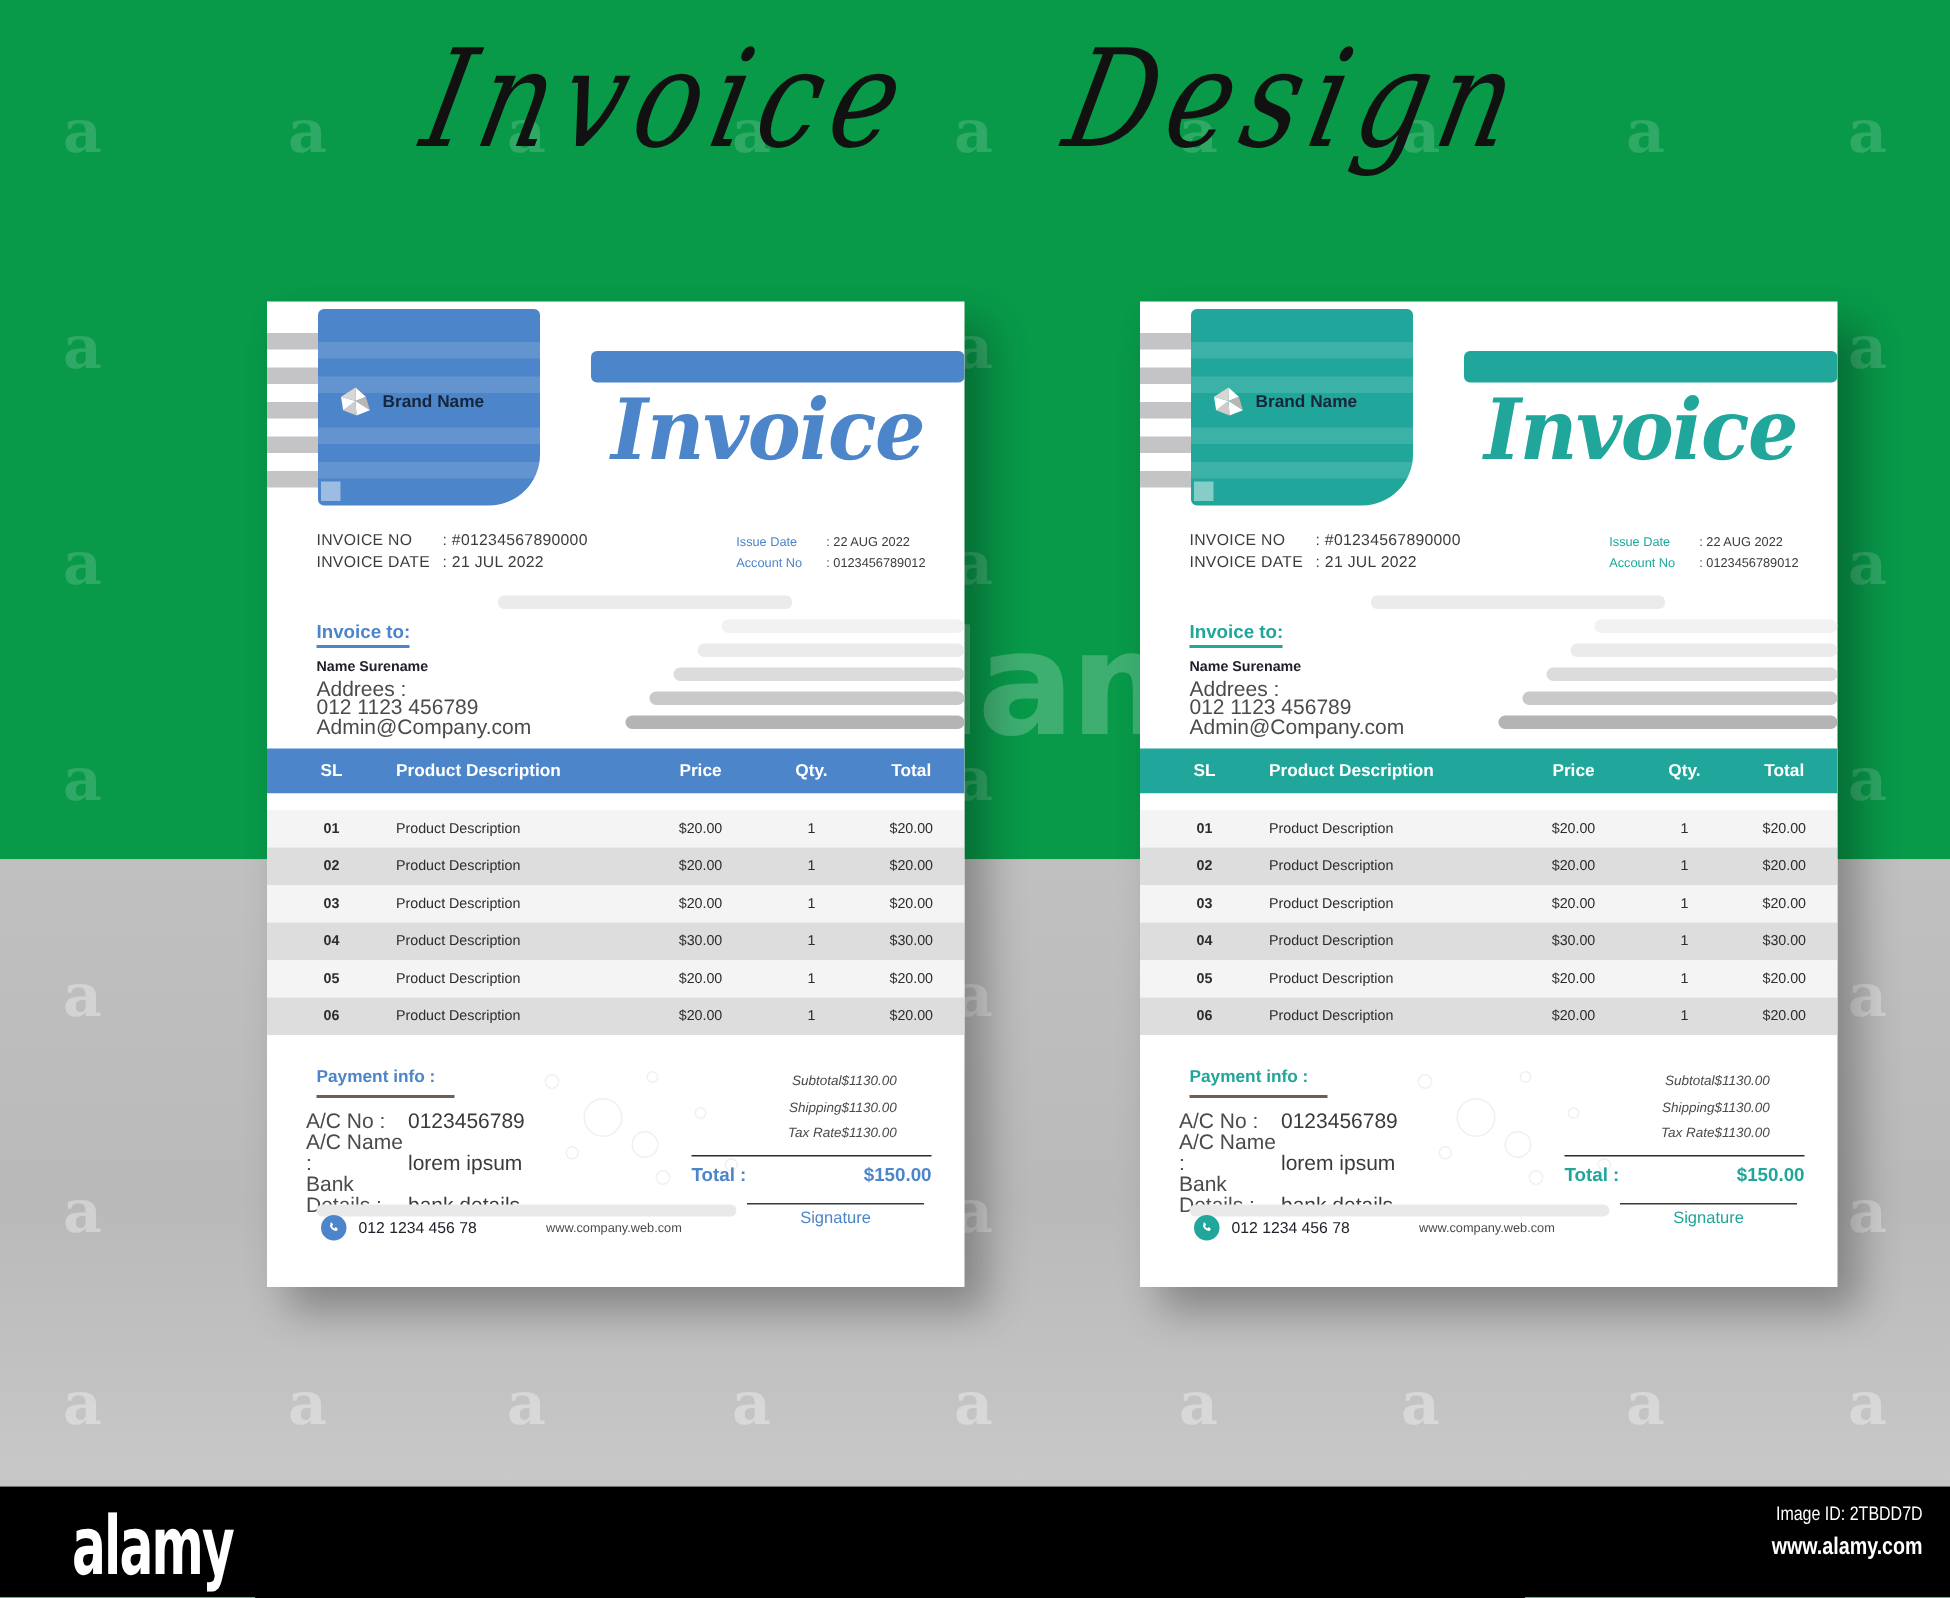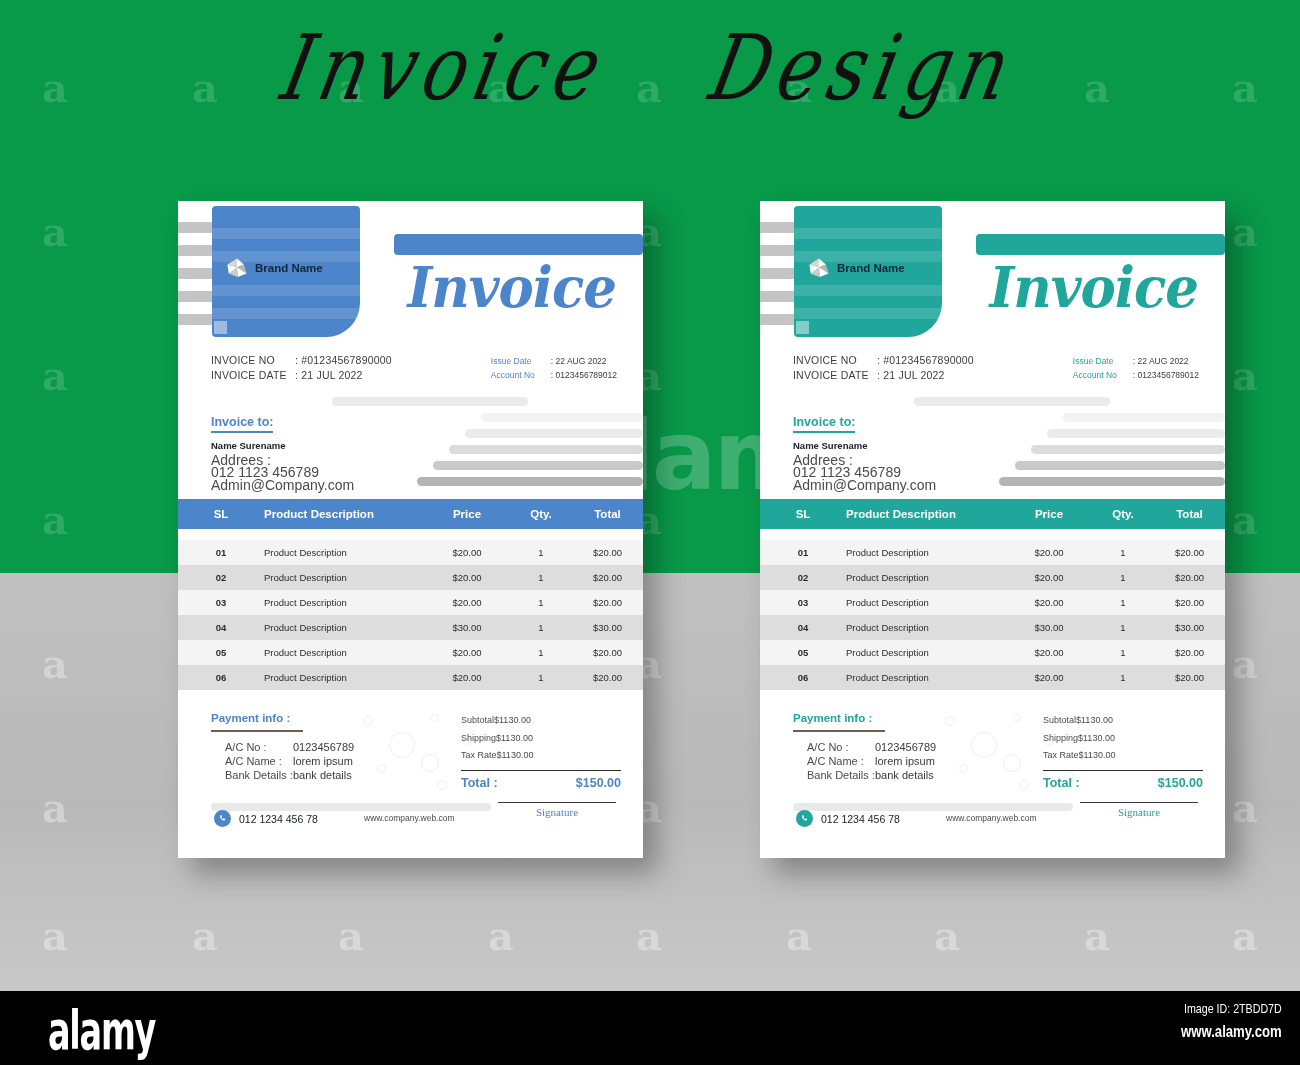--- a/index.html
+++ b/index.html
@@ -135,40 +135,40 @@
   .c-qty  { width: 62px; text-align: center; }
   .c-total{ width: 71px; text-align: center; }
   .thead .c-desc { text-align: left; }
   .zebra-a { background: #f4f4f4; }
   .zebra-b { background: #dddddd; }
 
   
   .pay { position: absolute; left: 0; right: 0; top: 505px; height: 152px; }
   .pay h4 { position: absolute; left: 33px; top: 6px; font-size: 11.5px; font-weight: 700; }
   .pay .uline { position: absolute; left: 33px; top: 24px; width: 92px; height: 1.5px; background: #6e5f52; }
-  .pay .rows { position: absolute; left: 47px; top: 34px; font-size: 11px; color: #4b4b4b; line-height: 14px; }
+  .pay .rows { position: absolute; left: 26px; top: 34px; font-size: 14px; color: #4b4b4b; line-height: 14px; }
   .pay .rows .k { display:inline-block; width: 68px; }
   .pay .rows .v { color: #3a3a3a; }
 
   .bubbles { position: absolute; left: 185px; top: 4px; width: 190px; height: 92px; }
   .bubbles span { position: absolute; border: 1.3px solid #f0f0f2; border-radius: 50%; }
 
   .totals { position: absolute; right: 22px; top: 6px; width: 160px; font-size: 9px; color: #4b4b4b; }
-  .totals .r { display: flex; justify-content: flex-start; line-height: 17.5px; }
+  .totals .r { display: flex; justify-content: flex-end; line-height: 17.5px; font-style: italic; }
   .totals .r .v { min-width: 60px; }
   .totals .hr { height: 1.2px; background: #2c2c2c; margin: 5px 0 5px 0; }
   .totals .grand { display: flex; justify-content: space-between; font-size: 12.5px; font-weight: 700; }
 
   .foot-bar { position: absolute; left: 33px; top: 97px; width: 280px; height: 8px; background: #e9e9ea; border-radius: 4px; }
   .foot { position: absolute; left: 0; right: 0; top: 96px; height: 46px; }
   .foot .phone { position: absolute; left: 36px; top: 8px; display: flex; align-items: center; gap: 8px; }
   .ph-ic { width: 17px; height: 17px; border-radius: 50%; display:flex; align-items:center; justify-content:center; color:#fff; font-size:9px; }
   .foot .phone .num { font-size: 10.5px; color: #20222b; }
   .foot .web { position: absolute; left: 186px; top: 11px; font-size: 8.5px; color: #4b4b4b; }
-  .sig { position: absolute; right: 27px; top: 0; width: 118px; text-align: center; font-family: Liberation Serif, serif; }
+  .sig { position: absolute; right: 27px; top: 0; width: 118px; text-align: center; }
   .sig .line { height: 1.2px; background: #3a3a3a; margin-bottom: 3px; }
   .sig .lbl { font-size: 11px; }
 
   
   .alamy-bar { position: absolute; left: 0; top: 991px; width: 1300px; height: 74px; background: #000; }
   .alamy-logo {
     position: absolute; left: 48px; top: 8px;
     color: #fff; font-family: "DejaVu Sans", sans-serif; font-weight: 800;
     font-size: 54px; letter-spacing: -2px; transform: scaleX(0.62); transform-origin: left top;
   }

